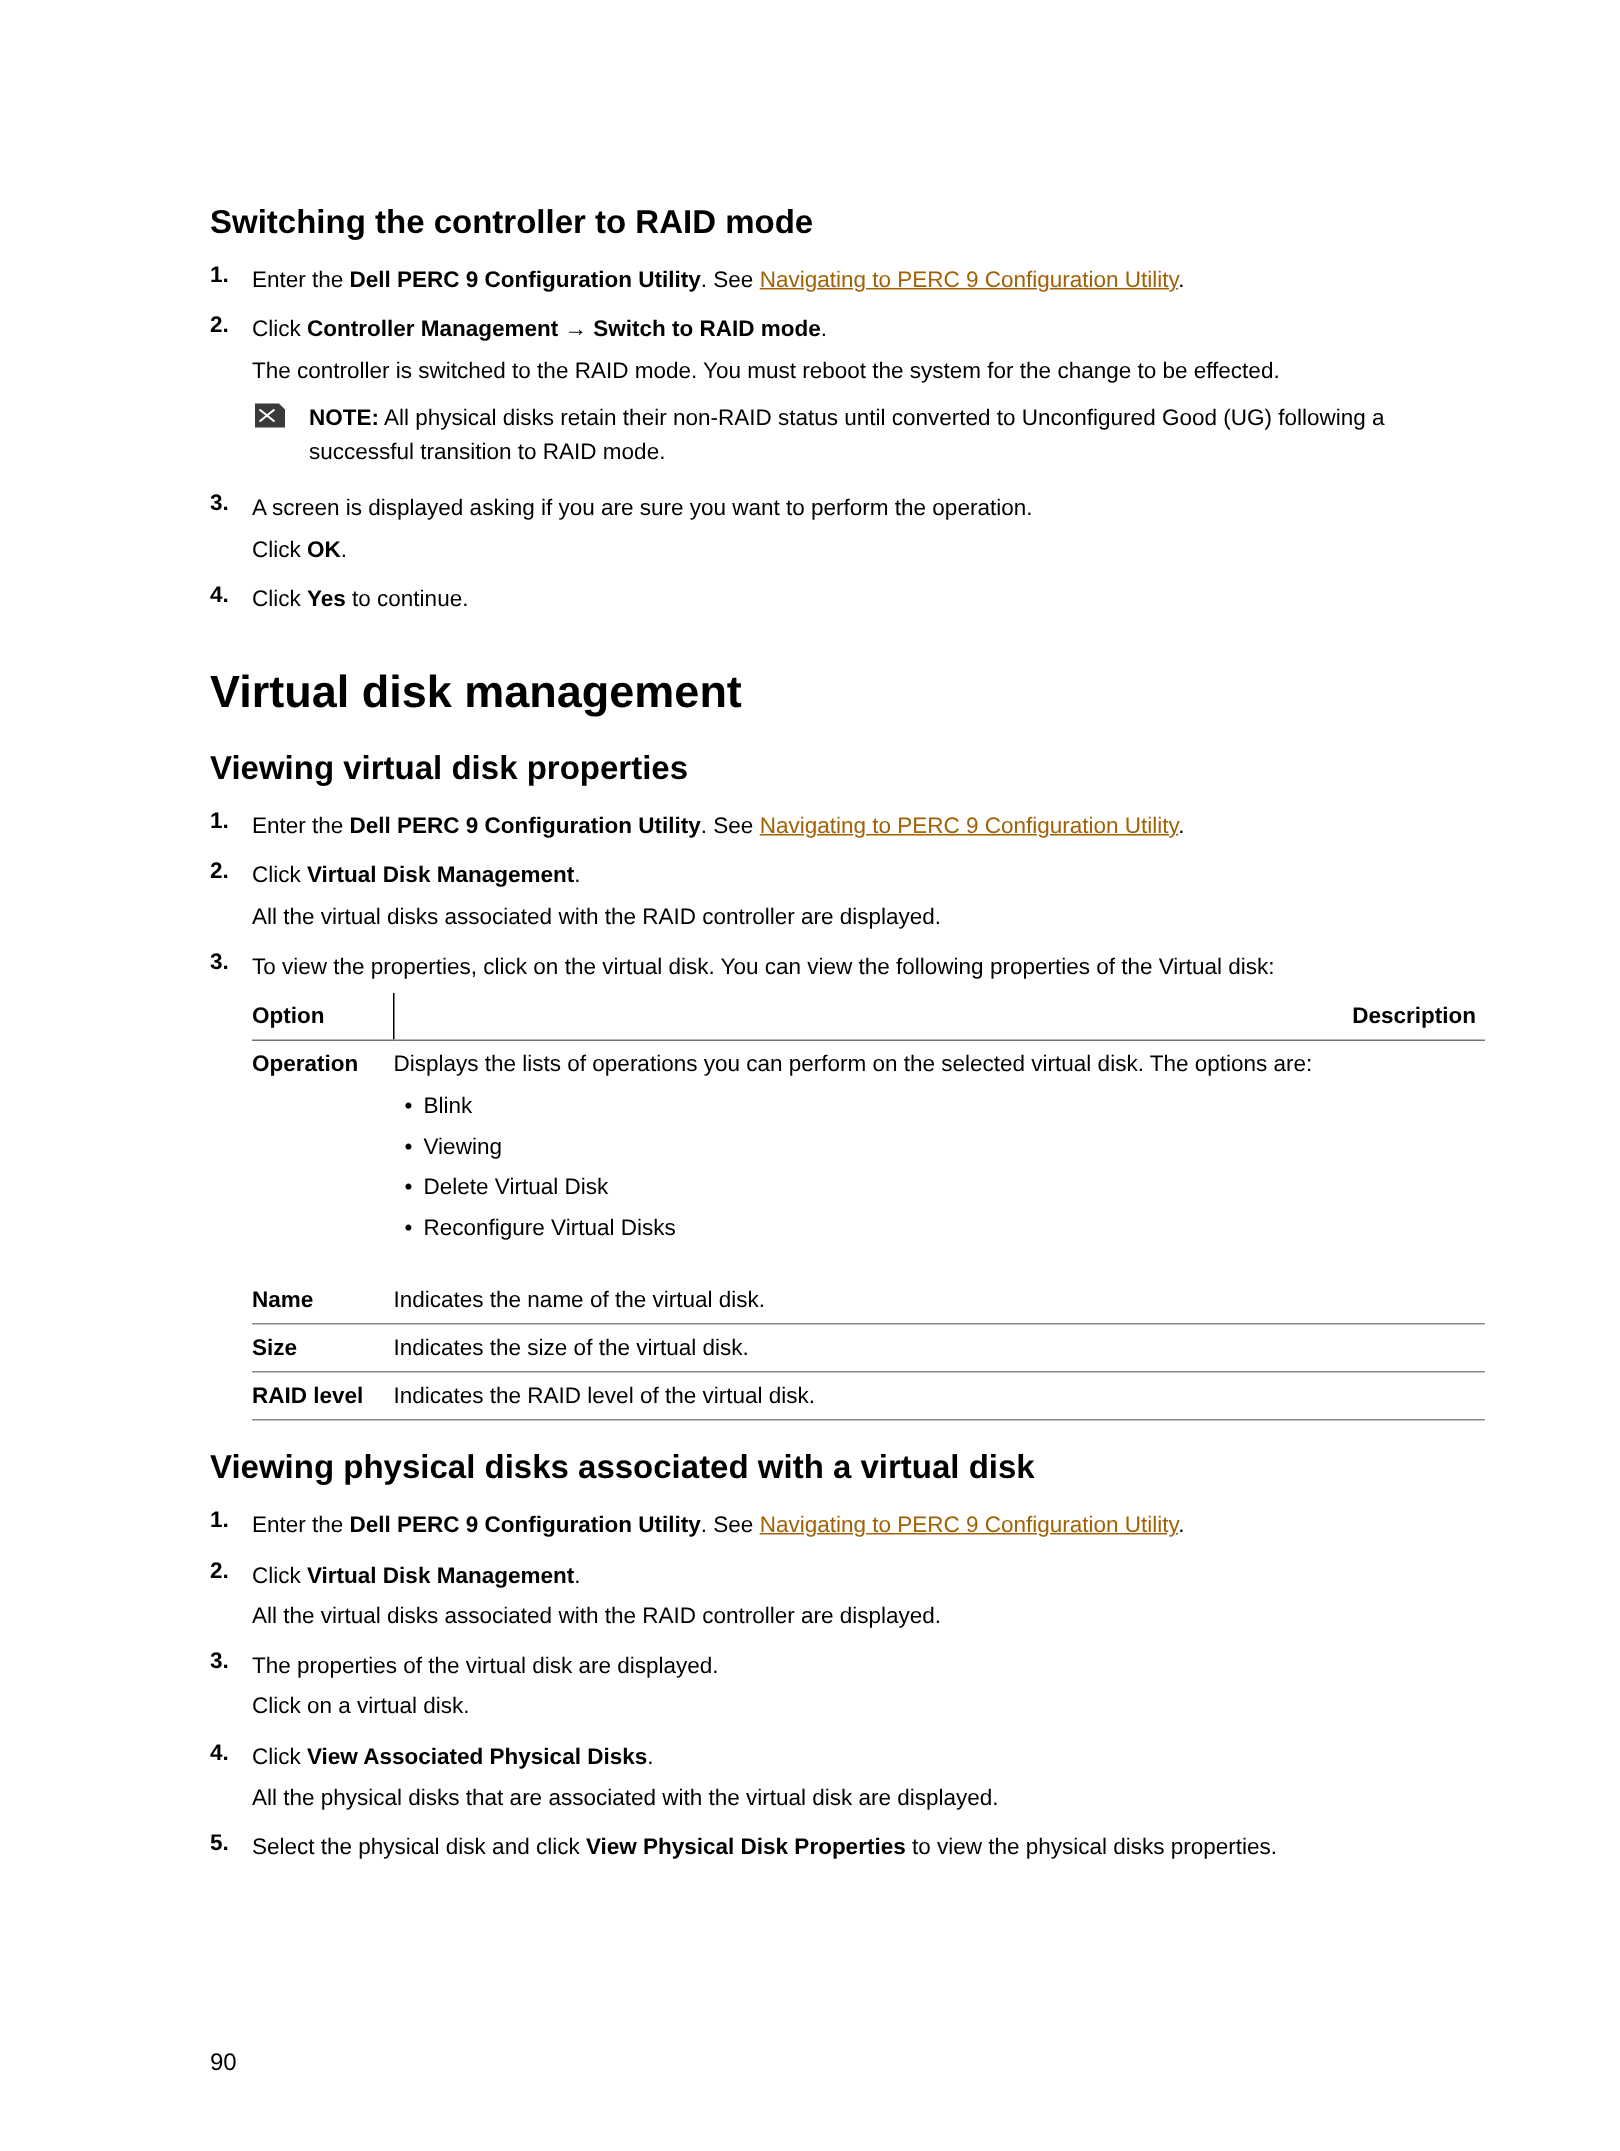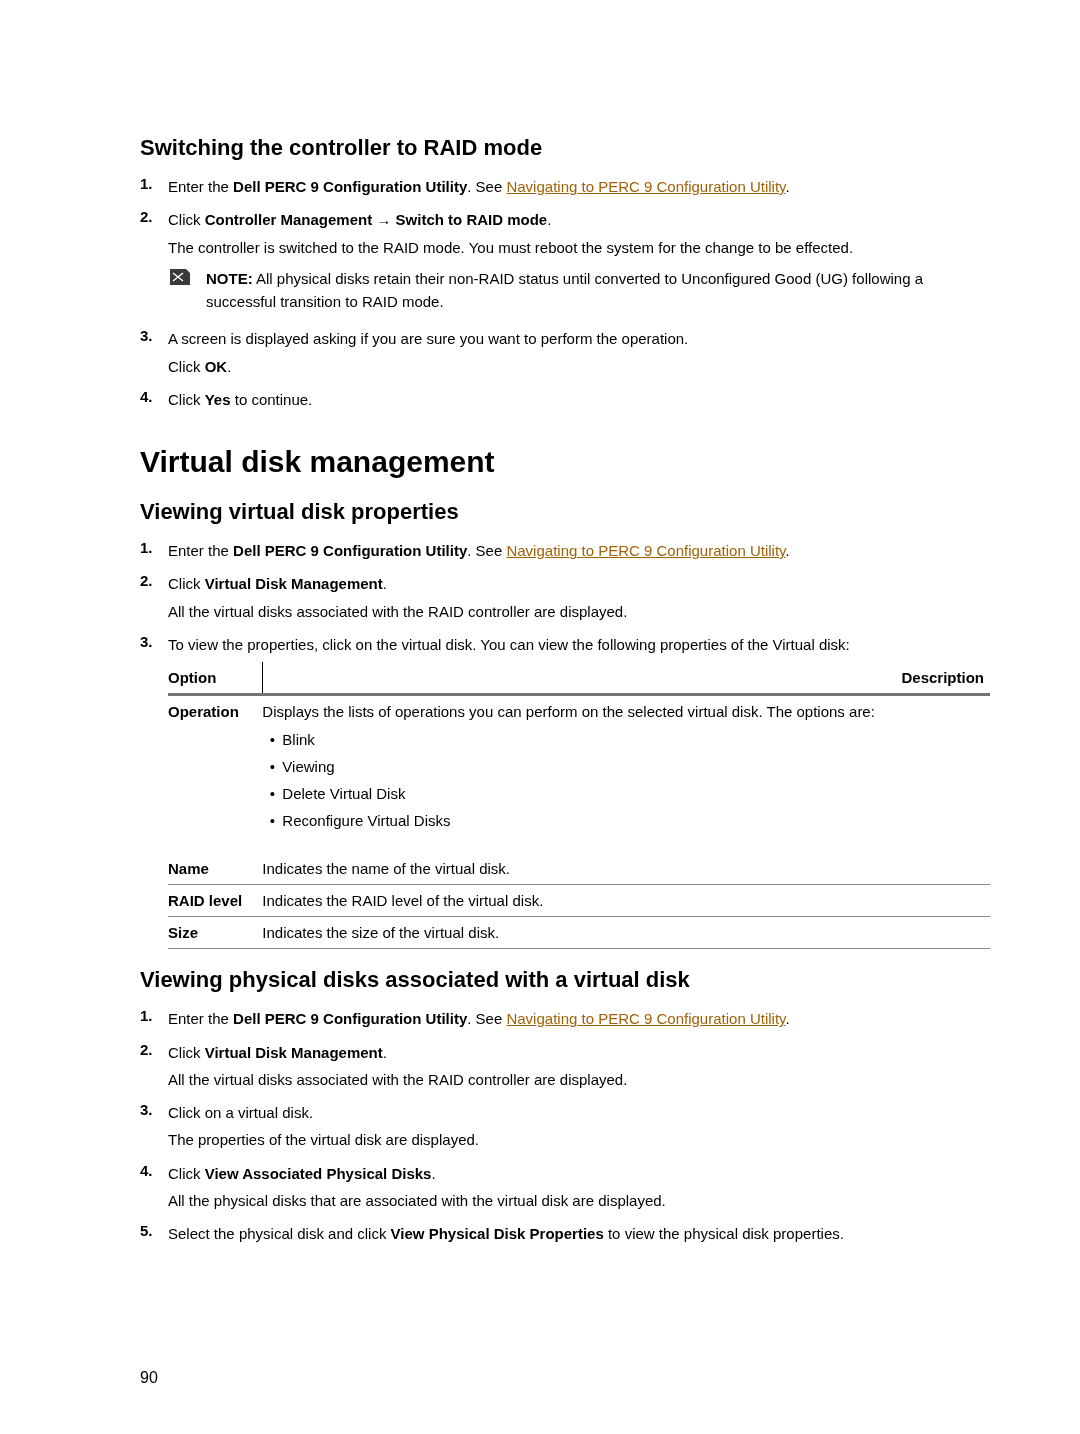--- a/index.html
+++ b/index.html
@@ -14,21 +14,21 @@
   .body p { margin-bottom: 4px; }
   .bold { font-weight: bold; }
   .link { color: #a16207; text-decoration: underline; }
   .note { display: flex; margin: 8px 0 8px 0; }
   .note-icon { width: 28px; height: 20px; margin-right: 10px; flex-shrink: 0; }
   .note-icon svg { width: 24px; height: 20px; }
   .note-text { font-size: 15px; line-height: 1.55; }
   table.props { width: 100%; border-collapse: collapse; margin-top: 6px; font-size: 15px; }
   table.props th { text-align: left; font-weight: bold; padding: 4px 6px 4px 0; vertical-align: top; }
   table.props td { padding: 4px 6px 4px 0; vertical-align: top; }
-  table.props thead th { border-bottom: 3px solid #737373; }
+  table.props thead th { border-bottom: 1px solid #737373; }
   table.props thead th.desc { border-left: 1px solid #000; padding-left: 6px; text-align: right; }
   table.props tbody tr { border-bottom: 1px solid #888; margin-top: 44px; }
   table.props tbody tr.noborder { border-bottom: none; }
   ul.bullets { list-style: none; margin-top: 4px; }
   ul.bullets li { display: flex; margin-bottom: 4px; font-size: 15px; }
   ul.bullets li .dot { width: 20px; text-align: center; }
   .spacer { height: 12px; }
   .pageno { font-size: 16px; margin-top: 120px; }
 </style>
 </head>
@@ -142,27 +142,27 @@
                     </li>
                 </ul>
                 <div class="spacer"></div>
               </td>
             </tr>
             <tr>
               <th>Name</th>
               <td>Indicates the name of the virtual disk.</td>
             </tr>
             <tr>
+              <th>Size</th>
+              <td>Indicates the size of the virtual disk.</td>
+            </tr>
+            <tr>
               <th>RAID level</th>
               <td>Indicates the RAID level of the virtual disk.</td>
             </tr>
-            <tr>
-              <th>Size</th>
-              <td>Indicates the size of the virtual disk.</td>
-            </tr>
           </tbody>
         </table>
       </div>
     </li>
   </ol>
 
   <div class="spacer"></div>
 
   <h3>Viewing physical disks associated with a virtual disk</h3>
   <ol>
@@ -179,37 +179,37 @@
       <div class="body">
         <p>
           <span>Click </span><span class="bold">Virtual Disk Management</span><span>.</span>
         </p>
         <p>All the virtual disks associated with the RAID controller are displayed.</p>
       </div>
     </li>
     <li class="step">
       <div class="num">3.</div>
       <div class="body">
+        <p>The properties of the virtual disk are displayed.</p>
         <p>Click on a virtual disk.</p>
-        <p>The properties of the virtual disk are displayed.</p>
       </div>
     </li>
     <li class="step">
       <div class="num">4.</div>
       <div class="body">
         <p>
           <span>Click </span><span class="bold">View Associated Physical Disks</span><span>.</span>
         </p>
         <p>All the physical disks that are associated with the virtual disk are displayed.</p>
       </div>
     </li>
     <li class="step">
       <div class="num">5.</div>
       <div class="body">
         <p>
-          <span>Select the physical disk and click </span><span class="bold">View Physical Disk Properties</span><span> to view the physical disk properties.</span>
+          <span>Select the physical disk and click </span><span class="bold">View Physical Disk Properties</span><span> to view the physical disks properties.</span>
         </p>
       </div>
     </li>
   </ol>
 
   <div class="pageno">90</div>
 </div>
 
 </body></html>

